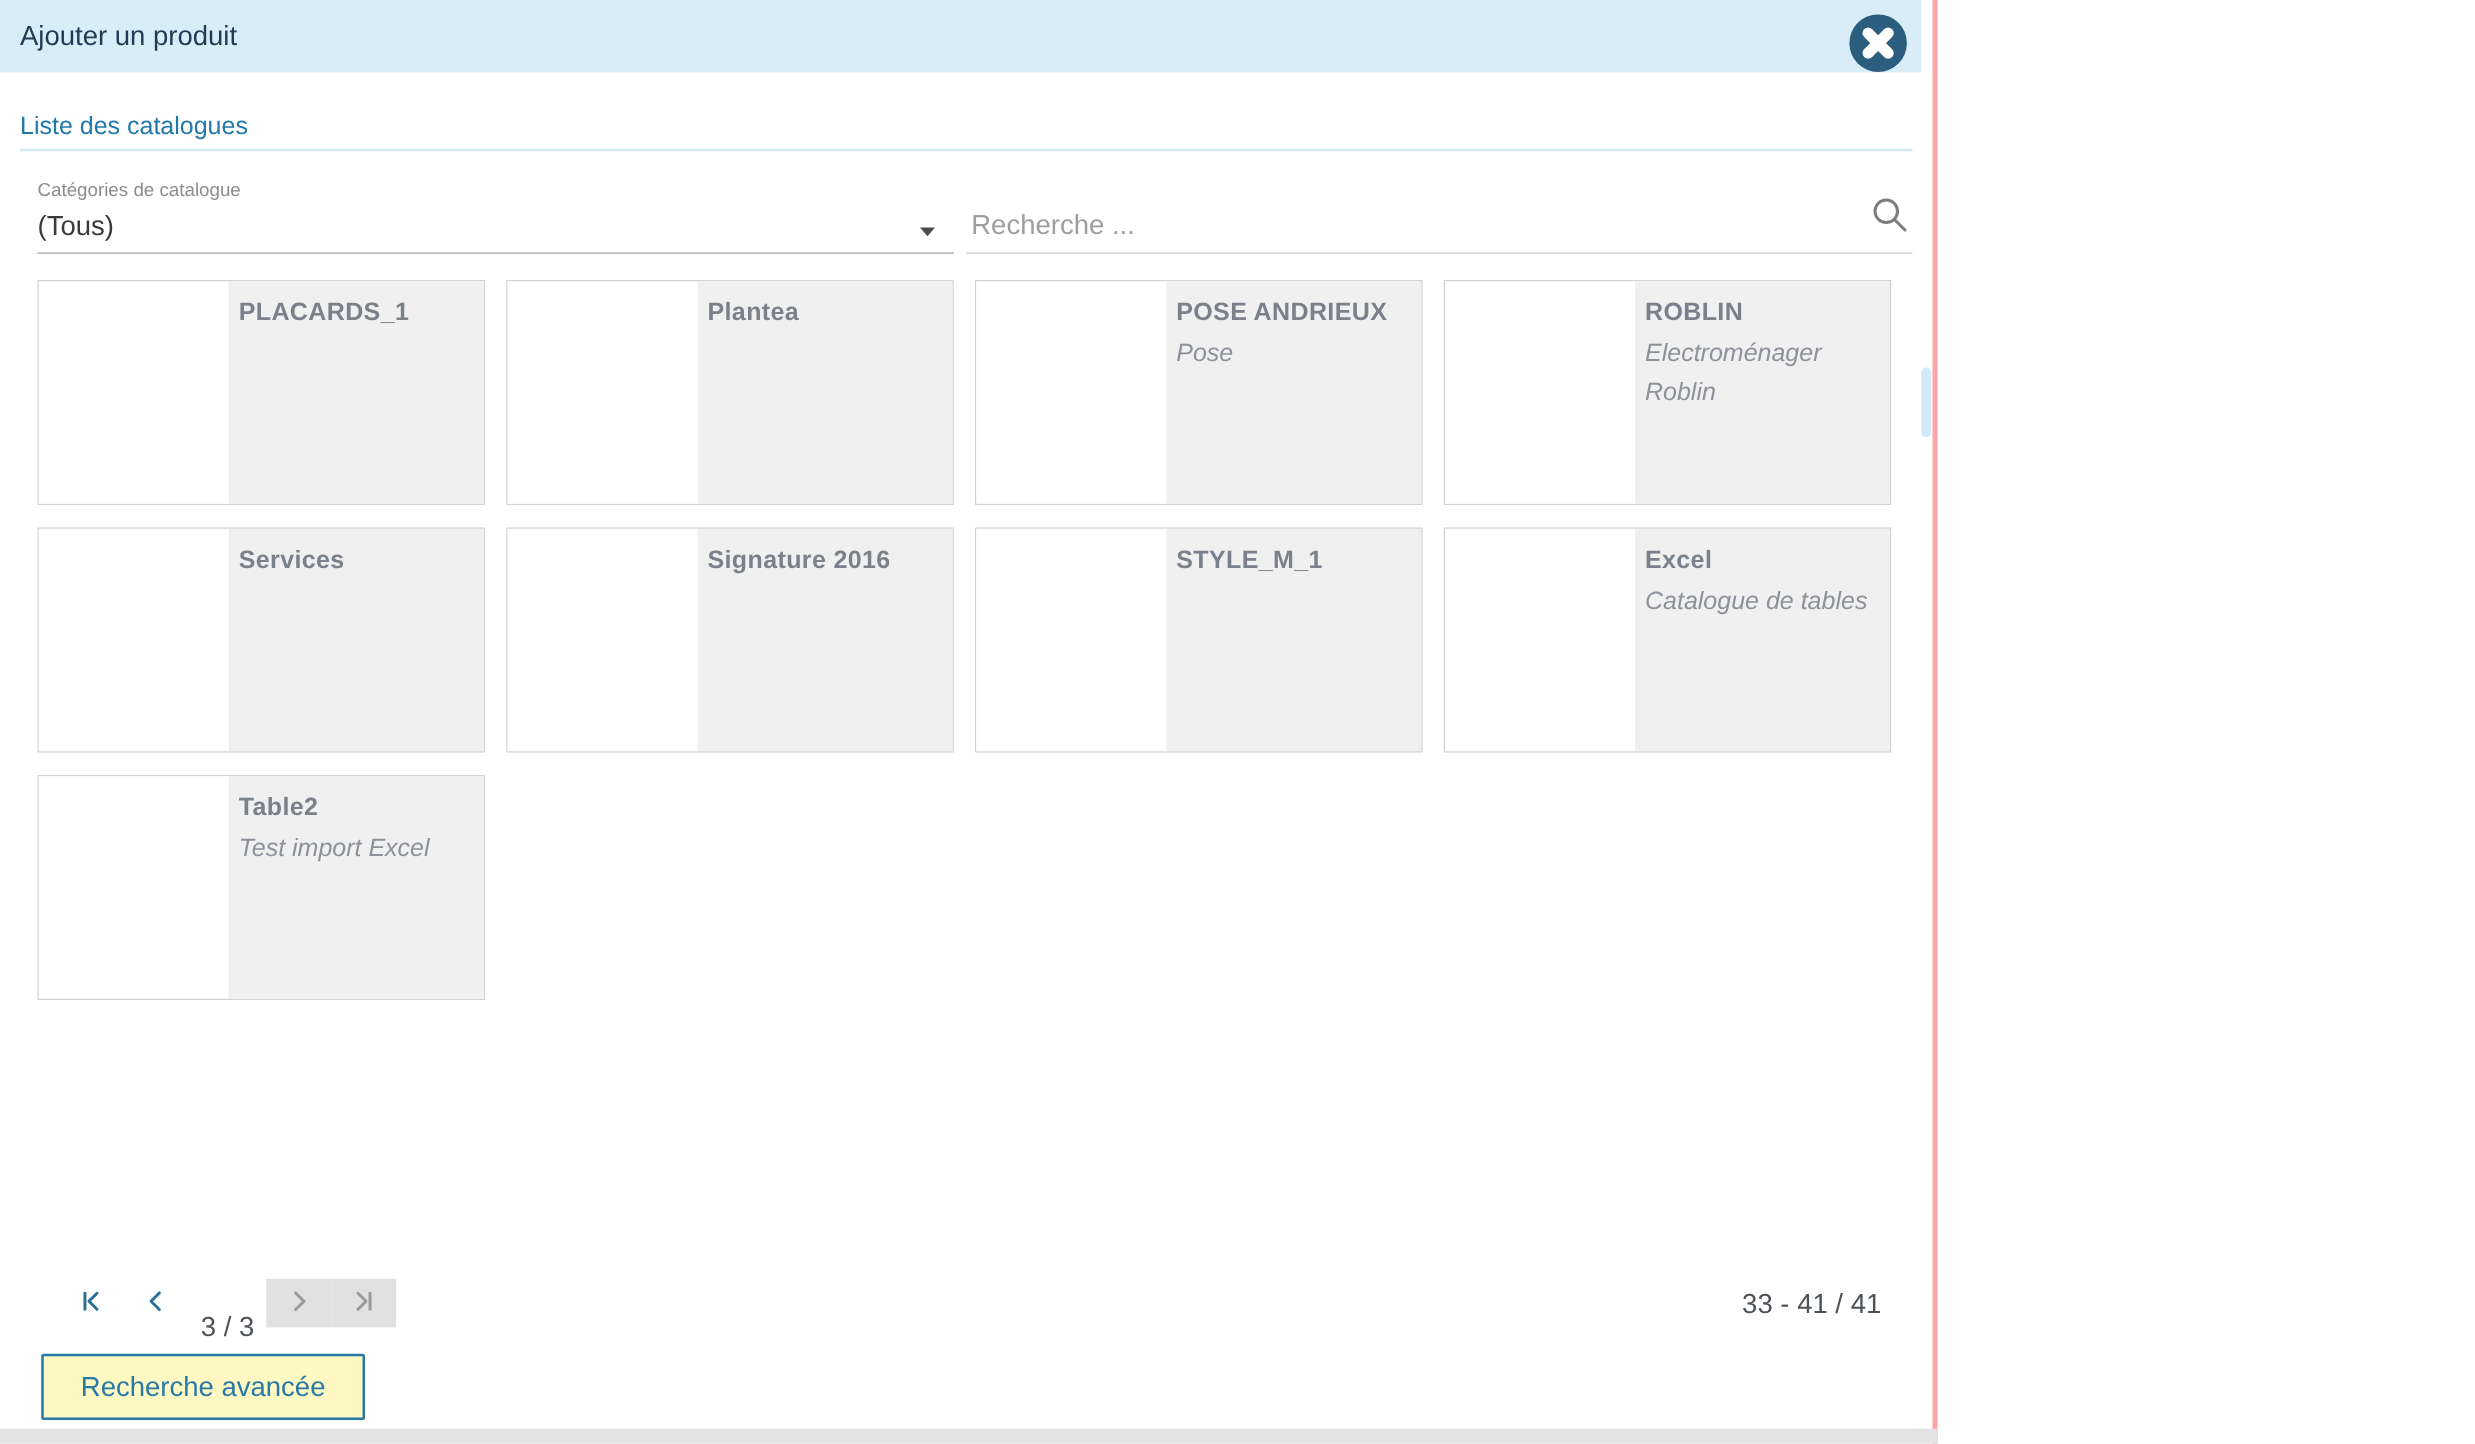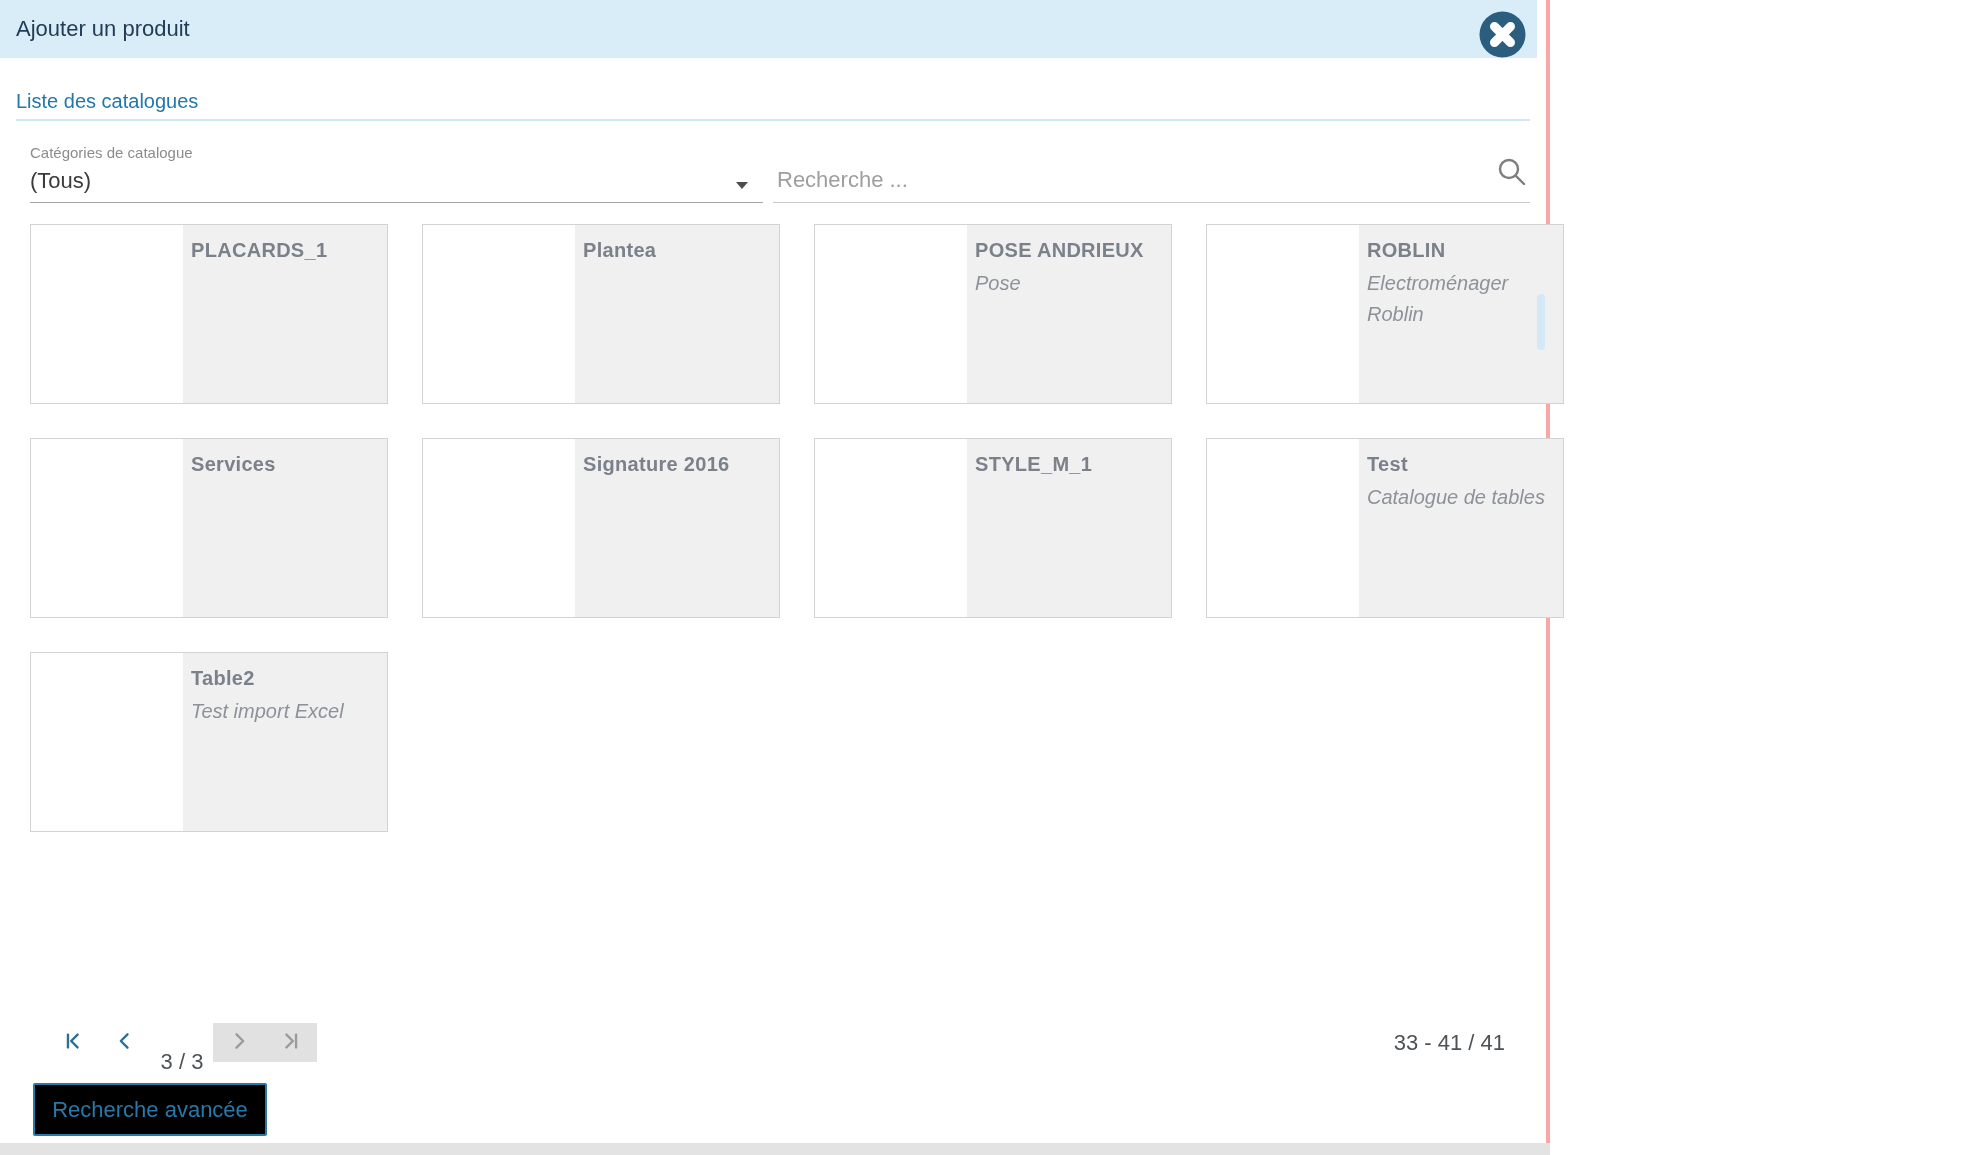--- a/index.html
+++ b/index.html
@@ -68,21 +68,21 @@
   }
   .search-input::placeholder { color: #9e9e9e; opacity: 1; }
   .search-icon { position: absolute; right: 2px; top: -4px; cursor: pointer; }
   
   .grid {
     position: absolute; left: 30px; top: 224px;
     width: 1485px;
     display: grid;
     grid-template-columns: repeat(4, 358px);
     grid-auto-rows: 180px;
-    column-gap: 17px; row-gap: 18px; gap: 34px;
+    column-gap: 17px; row-gap: 18px;
   }
   .card {
     border: 1px solid #d2d2d2;
     background: #ffffff;
     display: flex;
     cursor: pointer;
     overflow: hidden;
   }
   .card-thumb { width: 152px; background: #ffffff; flex: none; }
   .card-info {
@@ -114,22 +114,22 @@
     font-size: 22px; color: #4d5257; margin-top: 19px;
   }
   .range-label {
     position: absolute; left: 1300px; top: 1023px; width: 205px; height: 39px;
     display: flex; align-items: center; justify-content: flex-end;
     font-size: 22px; color: #4d5257;
   }
   
   .adv-btn {
     position: absolute; left: 33px; top: 1083px;
-    width: 234px; height: 53px;
-    background: #000000;
+    width: 259px; height: 53px;
+    background: #fef9c3;
     border: 2px solid #2878a8;
     border-radius: 2px;
     font-size: 22px; color: #2878a8;
     font-family: "Liberation Sans", "DejaVu Sans", sans-serif;
     cursor: pointer;
   }
   .bottom-strip {
     position: absolute; left: 0; top: 1143px;
     width: 1550px; height: 12px; background: #e3e3e3;
   }
@@ -234,21 +234,21 @@
       <div class="card-thumb"></div>
       <div class="card-info">
         <div class="card-title">STYLE_M_1</div>
         <div class="card-sub"></div>
       </div>
     </div>
 
     <div class="card">
       <div class="card-thumb"></div>
       <div class="card-info">
-        <div class="card-title">Test</div>
+        <div class="card-title">Excel</div>
         <div class="card-sub">Catalogue de tables</div>
       </div>
     </div>
 
     <div class="card">
       <div class="card-thumb"></div>
       <div class="card-info">
         <div class="card-title">Table2</div>
         <div class="card-sub">Test import Excel</div>
       </div>

